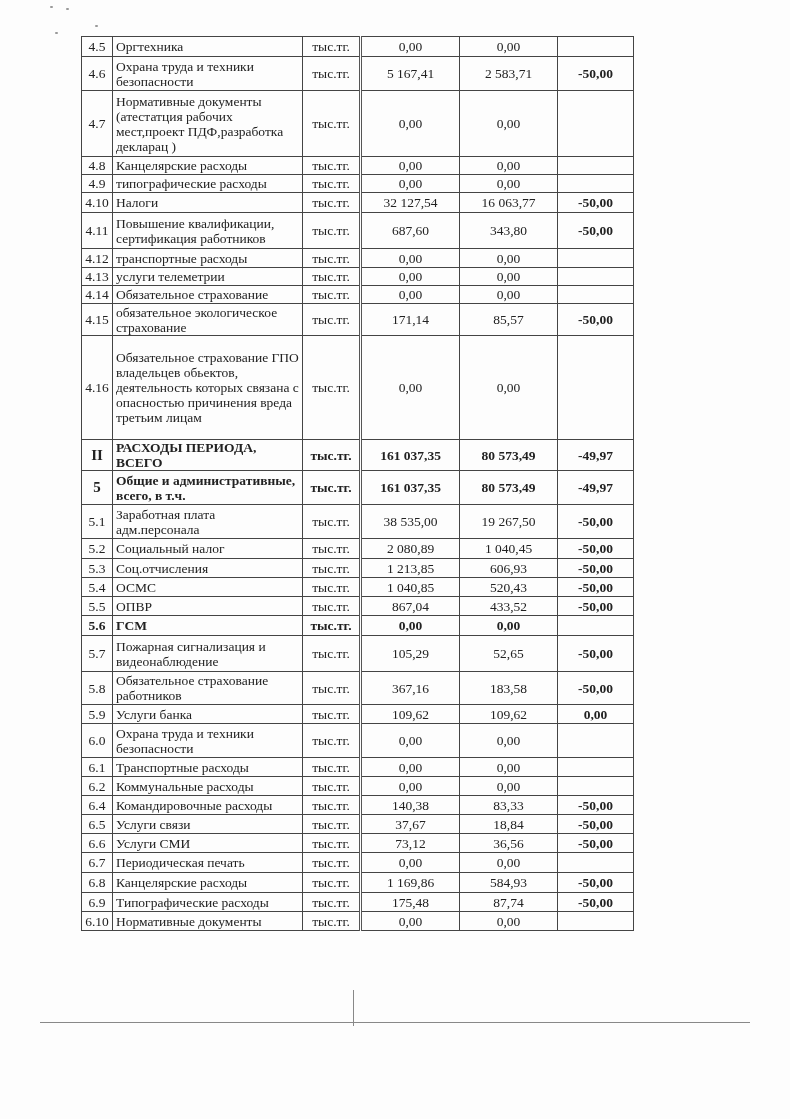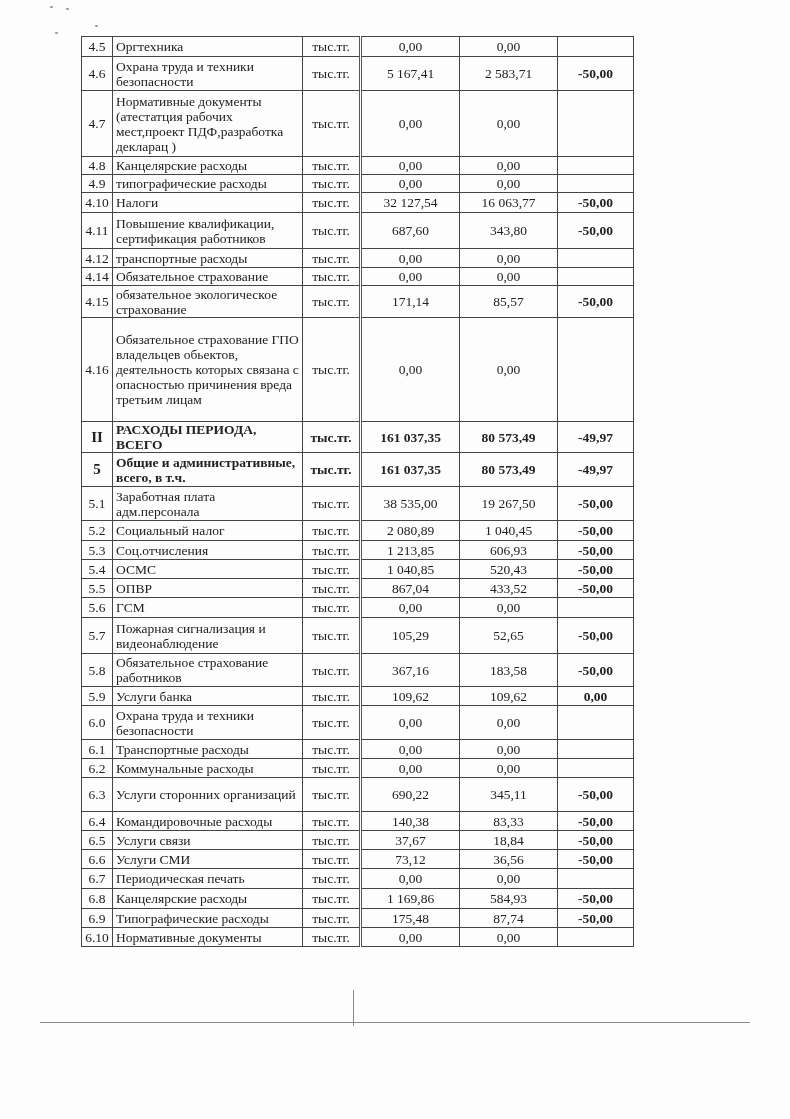--- a/index.html
+++ b/index.html
@@ -148,20 +148,28 @@
         </tr>
         <tr style="height: 19px;">
           <td class="num">4.12</td>
           <td class="name">транспортные расходы</td>
           <td class="unit">тыс.тг.</td>
           <td class="v">0,00</td>
           <td class="v">0,00</td>
           <td class="pct"></td>
         </tr>
         <tr style="height: 18px;">
+          <td class="num">4.13</td>
+          <td class="name">услуги телеметрии</td>
+          <td class="unit">тыс.тг.</td>
+          <td class="v">0,00</td>
+          <td class="v">0,00</td>
+          <td class="pct"></td>
+        </tr>
+        <tr style="height: 18px;">
           <td class="num">4.14</td>
           <td class="name">Обязательное  страхование</td>
           <td class="unit">тыс.тг.</td>
           <td class="v">0,00</td>
           <td class="v">0,00</td>
           <td class="pct"></td>
         </tr>
         <tr style="height: 32px;">
           <td class="num">4.15</td>
           <td class="name">обязательное экологическое страхование</td>
@@ -227,21 +235,21 @@
           <td class="pct">-50,00</td>
         </tr>
         <tr style="height: 19px;">
           <td class="num">5.5</td>
           <td class="name">ОПВР</td>
           <td class="unit">тыс.тг.</td>
           <td class="v">867,04</td>
           <td class="v">433,52</td>
           <td class="pct">-50,00</td>
         </tr>
-        <tr style="height: 20px;">
+        <tr style="height: 20px; font-weight: bold;">
           <td class="num">5.6</td>
           <td class="name">ГСМ</td>
           <td class="unit">тыс.тг.</td>
           <td class="v">0,00</td>
           <td class="v">0,00</td>
           <td class="pct"></td>
         </tr>
         <tr style="height: 36px;">
           <td class="num">5.7</td>
           <td class="name">Пожарная сигнализация и видеонаблюдение</td>
@@ -282,28 +290,20 @@
           <td class="v">0,00</td>
           <td class="pct"></td>
         </tr>
         <tr style="height: 19px;">
           <td class="num">6.2</td>
           <td class="name">Коммунальные расходы</td>
           <td class="unit">тыс.тг.</td>
           <td class="v">0,00</td>
           <td class="v">0,00</td>
           <td class="pct"></td>
-        </tr>
-        <tr style="height: 34px;">
-          <td class="num">6.3</td>
-          <td class="name">Услуги сторонних организаций</td>
-          <td class="unit">тыс.тг.</td>
-          <td class="v">690,22</td>
-          <td class="v">345,11</td>
-          <td class="pct">-50,00</td>
         </tr>
         <tr style="height: 19px;">
           <td class="num">6.4</td>
           <td class="name">Командировочные расходы</td>
           <td class="unit">тыс.тг.</td>
           <td class="v">140,38</td>
           <td class="v">83,33</td>
           <td class="pct">-50,00</td>
         </tr>
         <tr style="height: 19px;">

